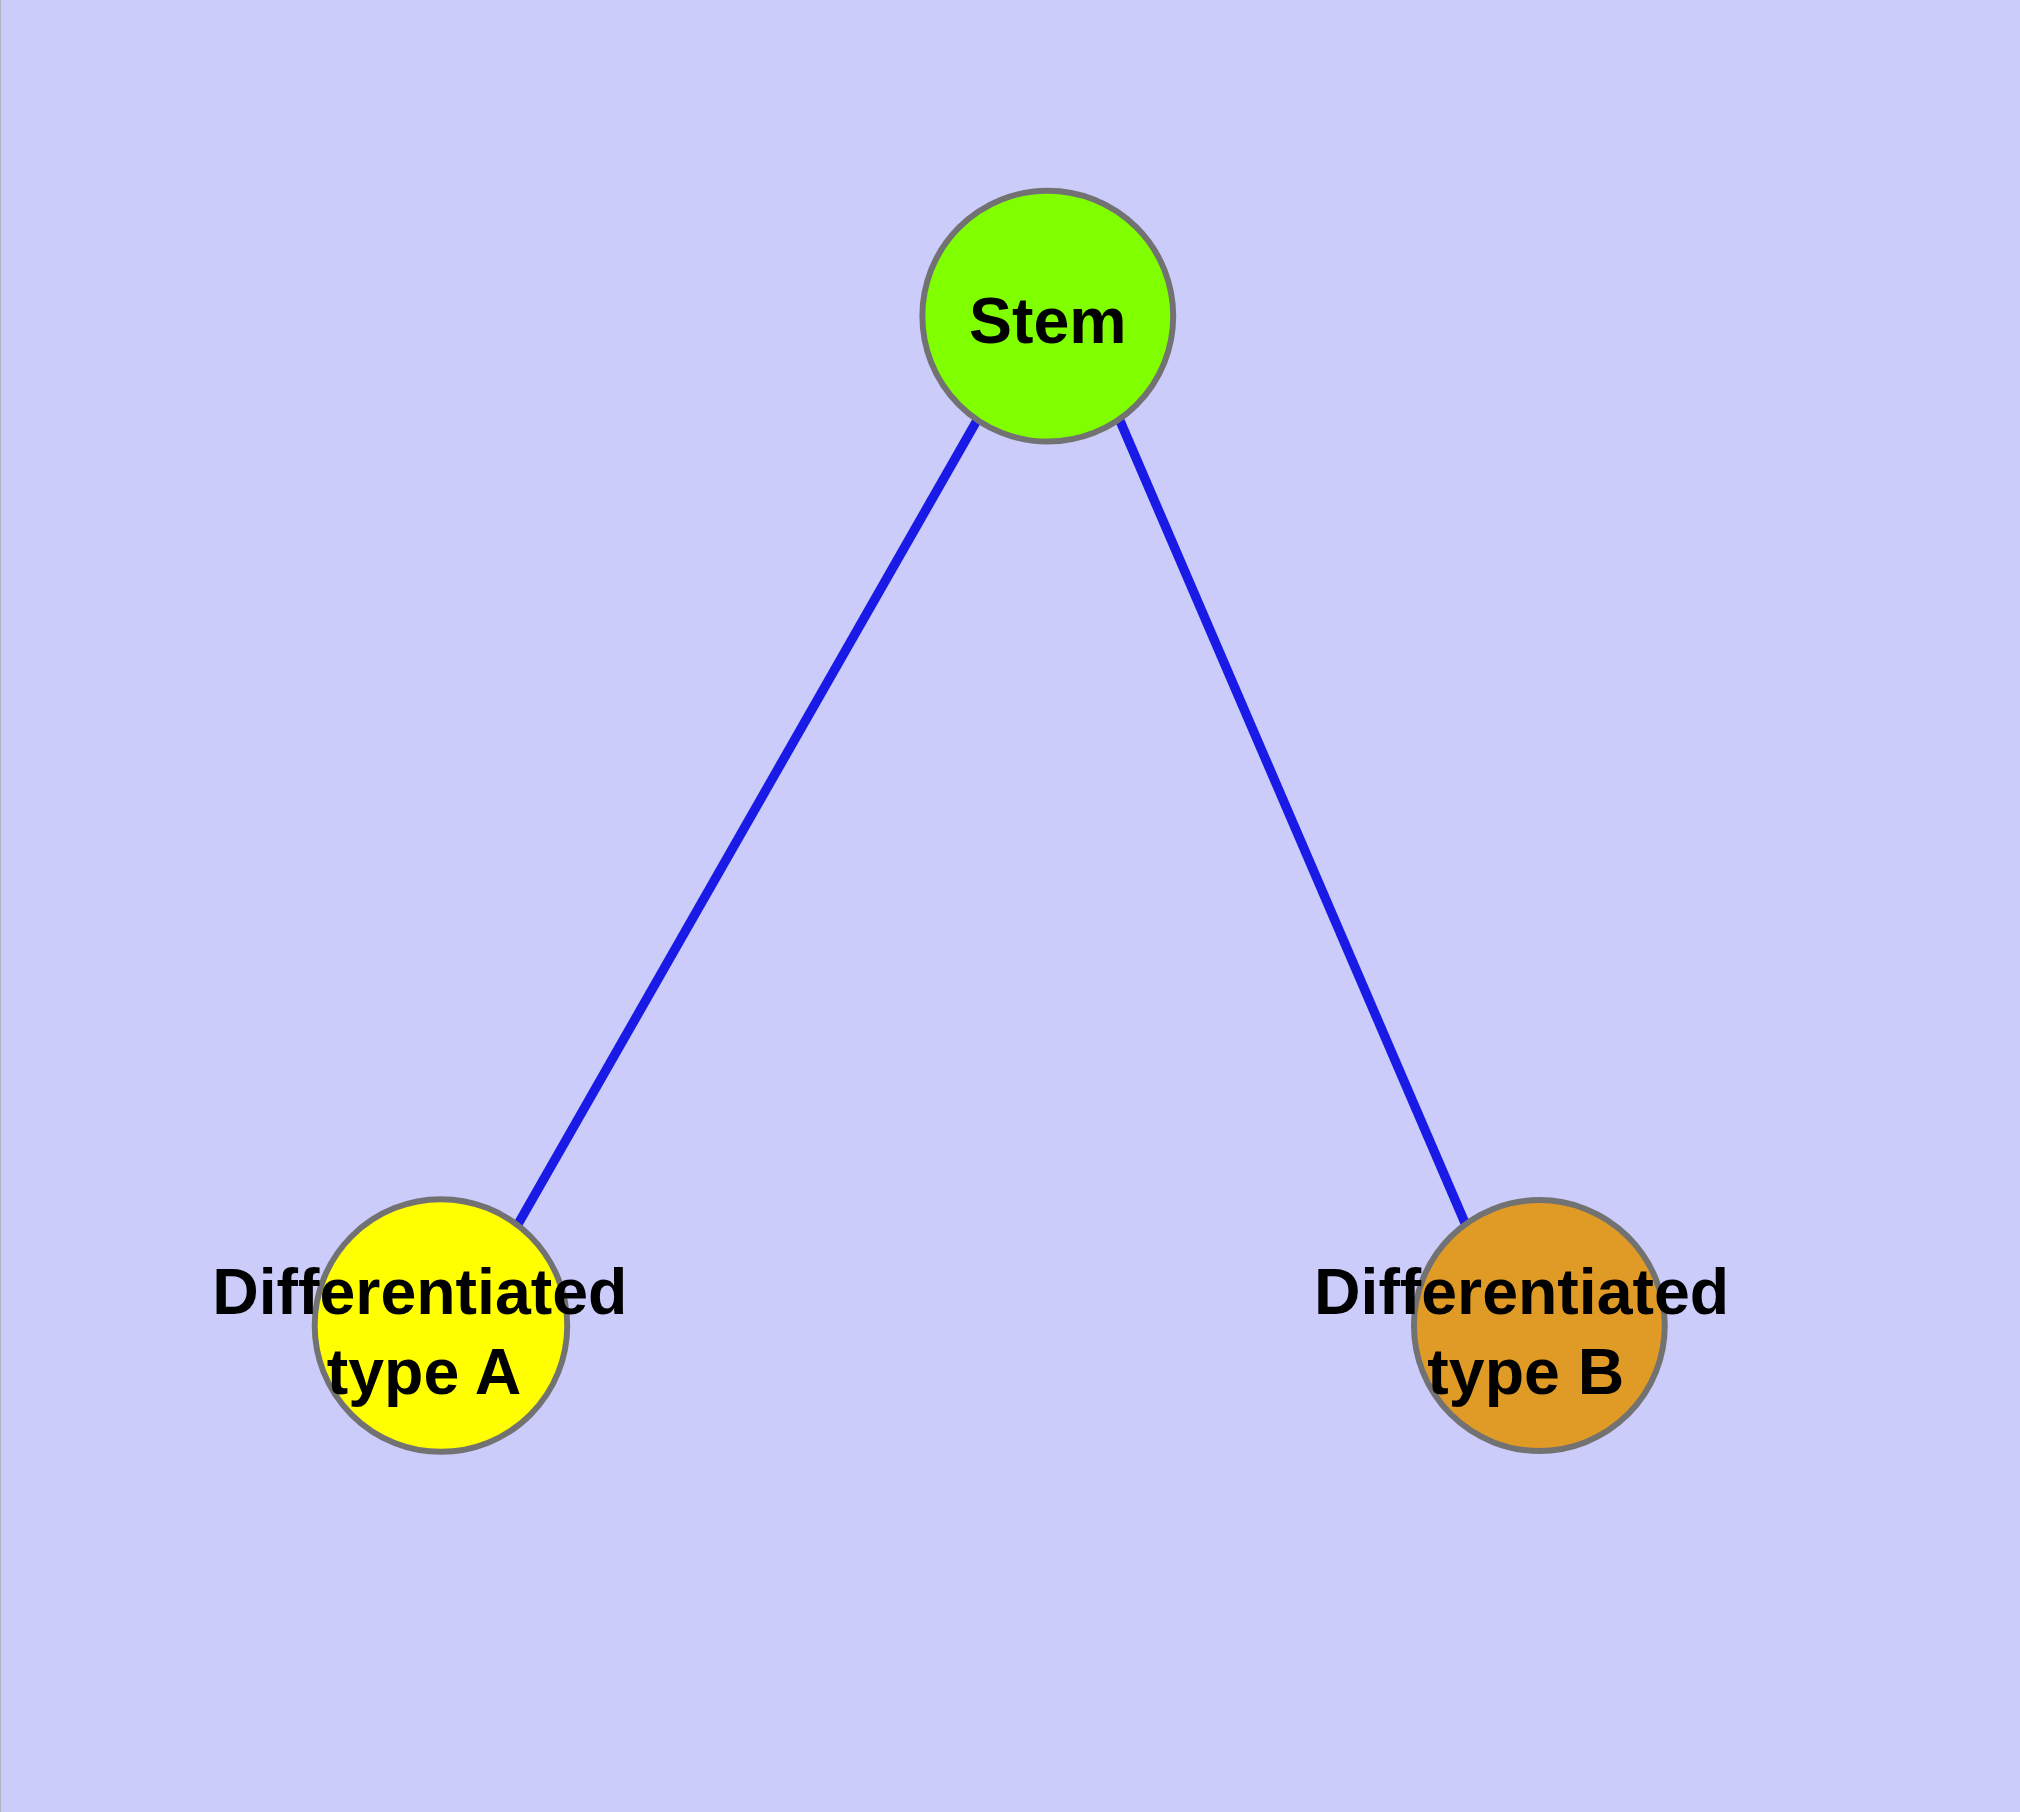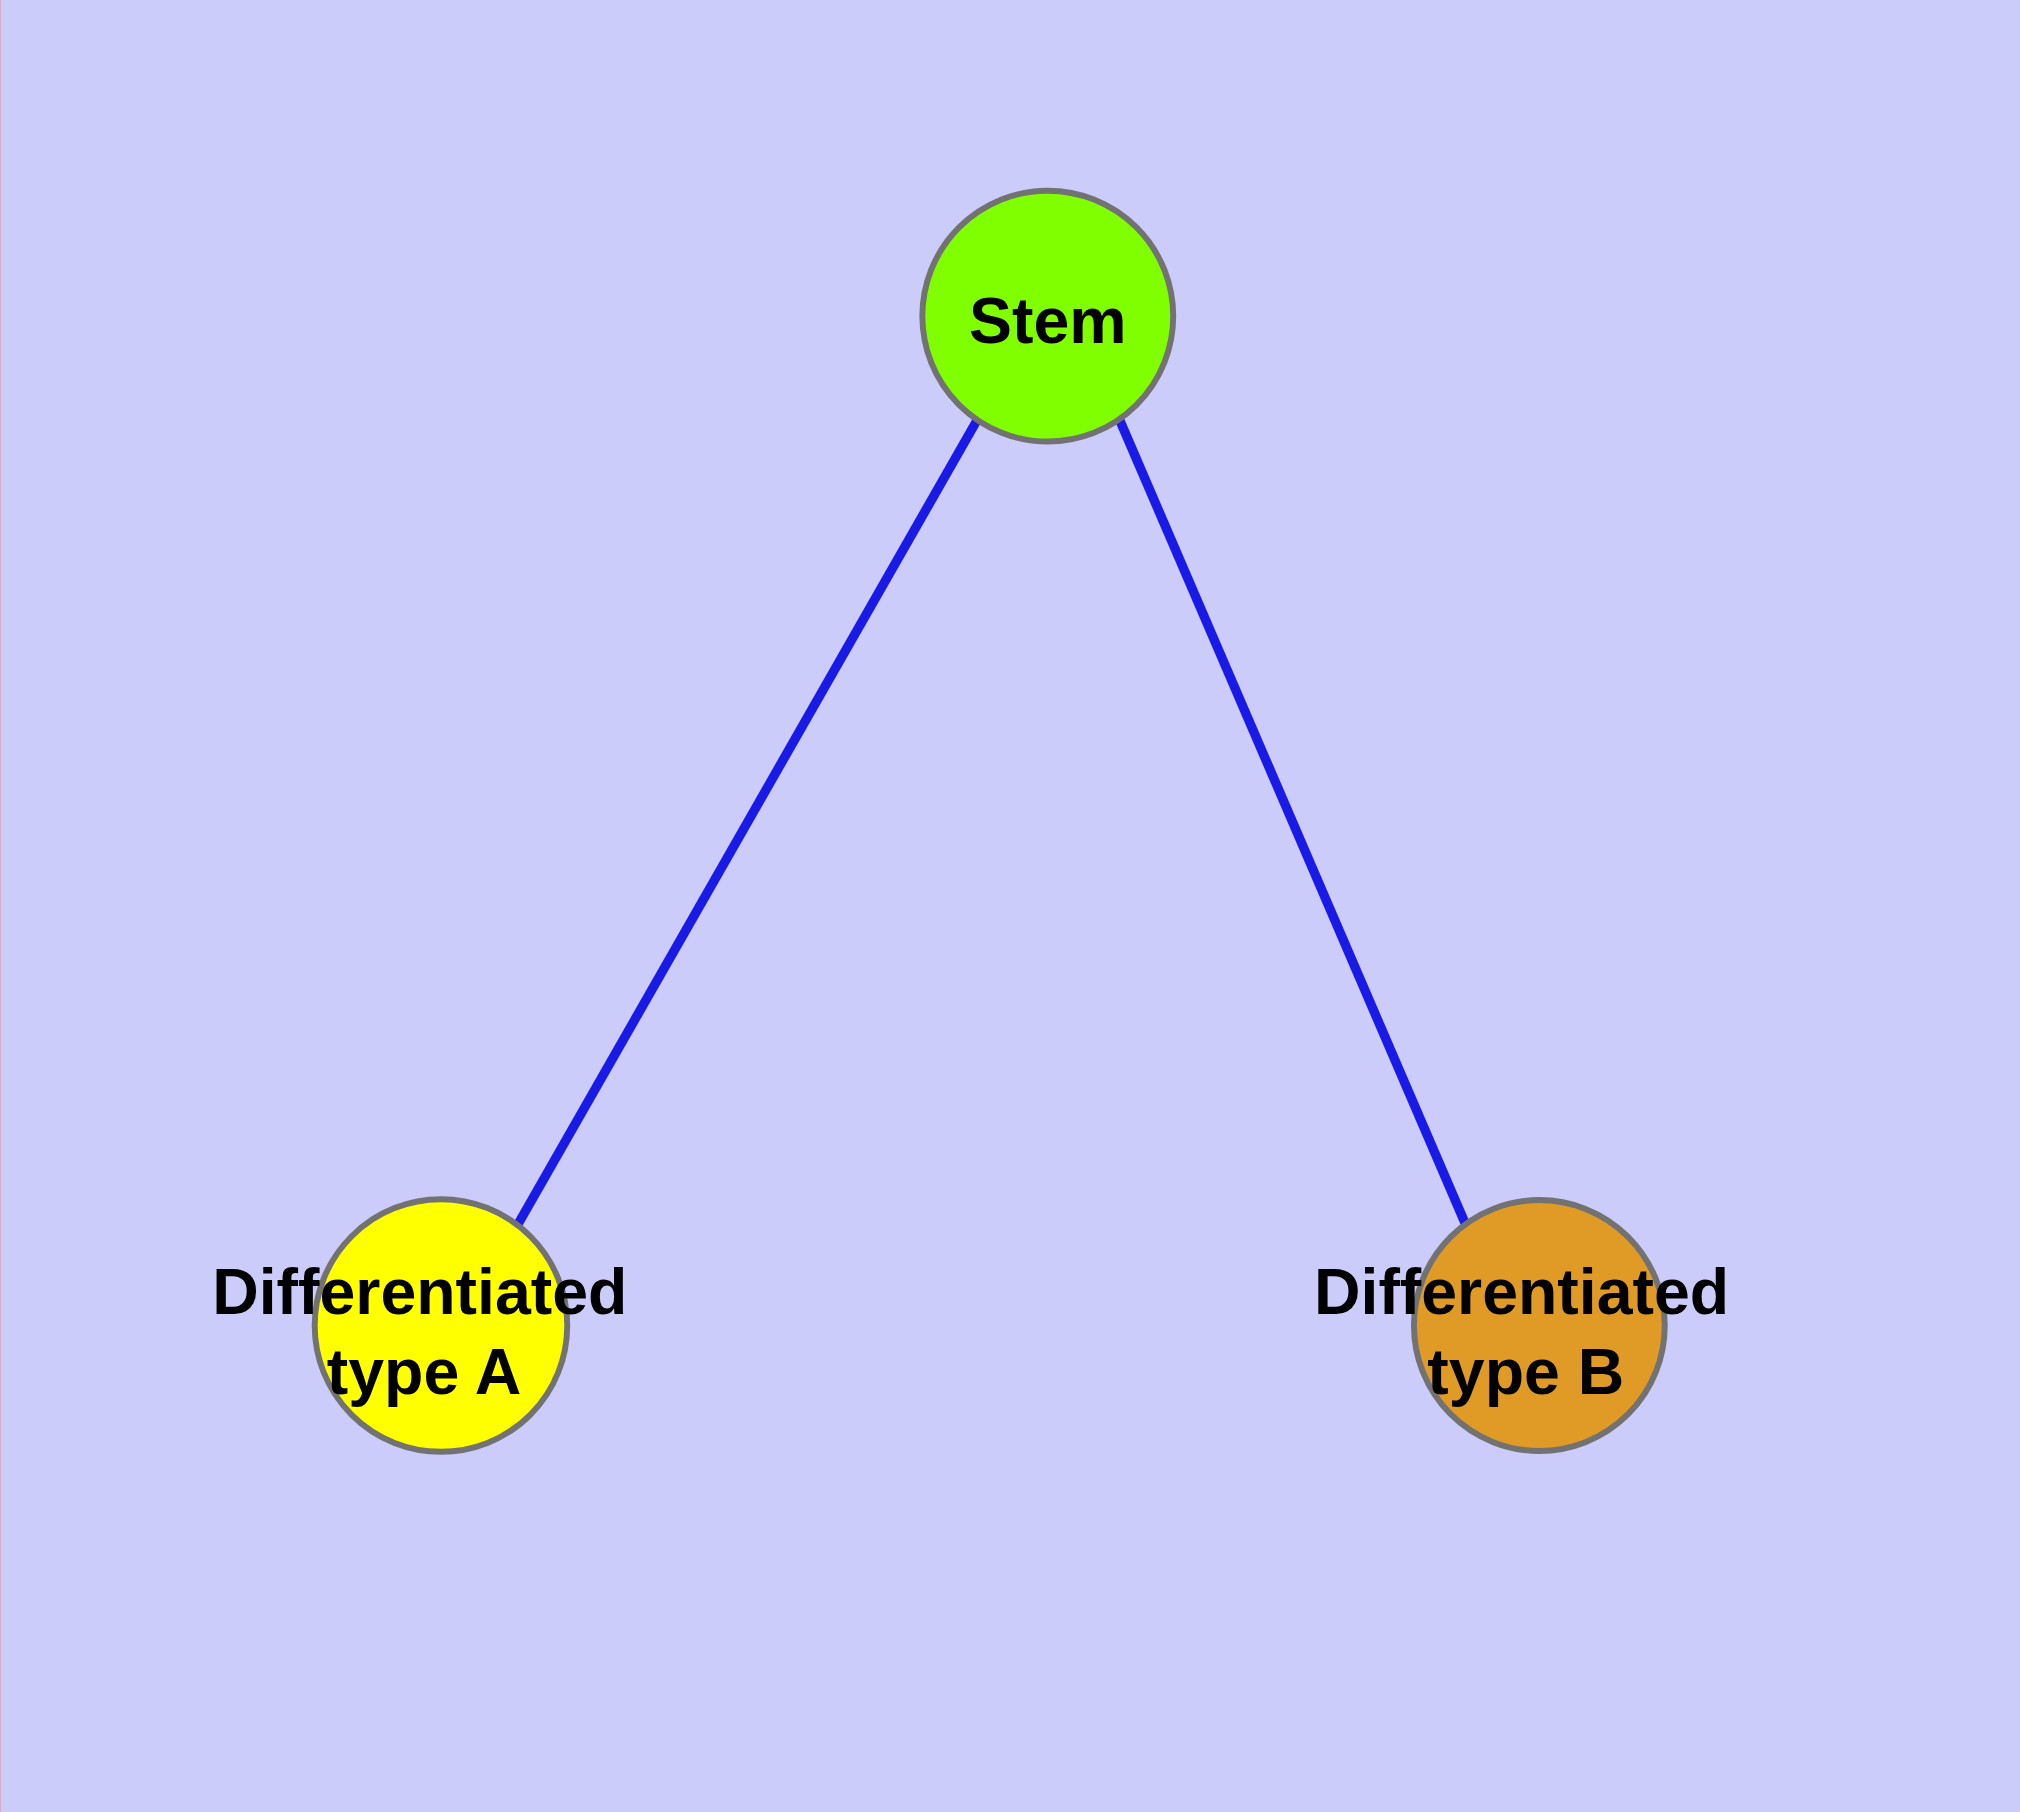--- a/index.html
+++ b/index.html
@@ -5,21 +5,21 @@
 <style>
   html, body {
     margin: 0;
     padding: 0;
     background: #ccccfa;
   }
   #stage {
     position: relative;
     width: 2021px;
     height: 1812px;
-    background: #ef4444;
+    background: #4d7c0f;
     overflow: hidden;
     font-family: "Liberation Sans", sans-serif;
   }
   #graph-svg {
     position: absolute;
     left: 0;
     top: 0;
     width: 2021px;
     height: 1812px;
     display: block;

